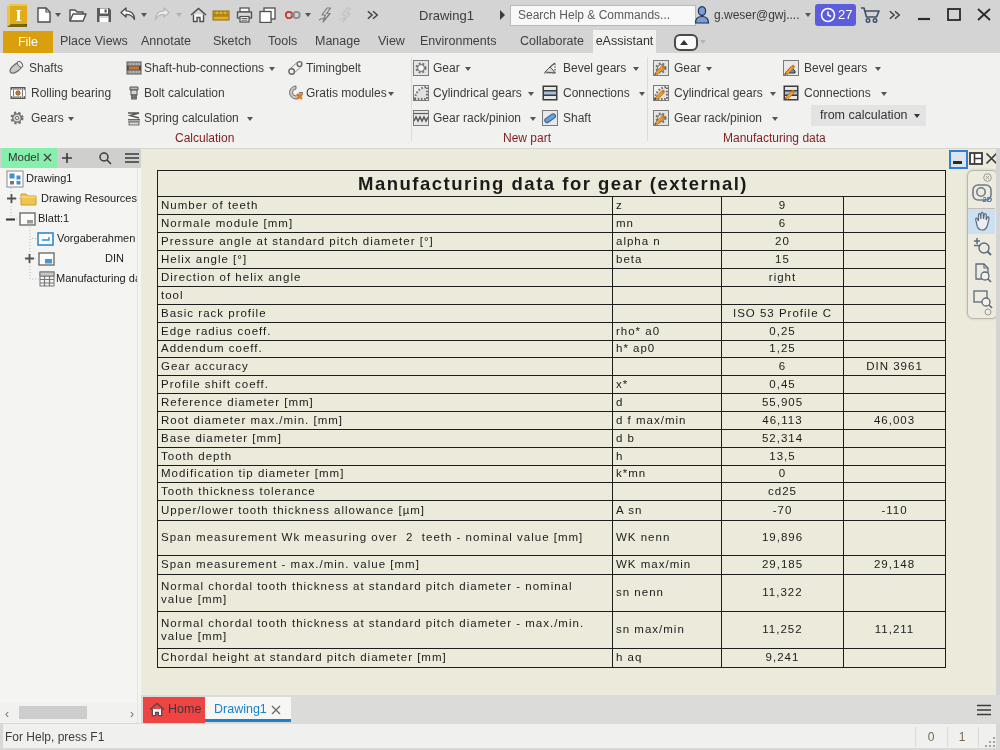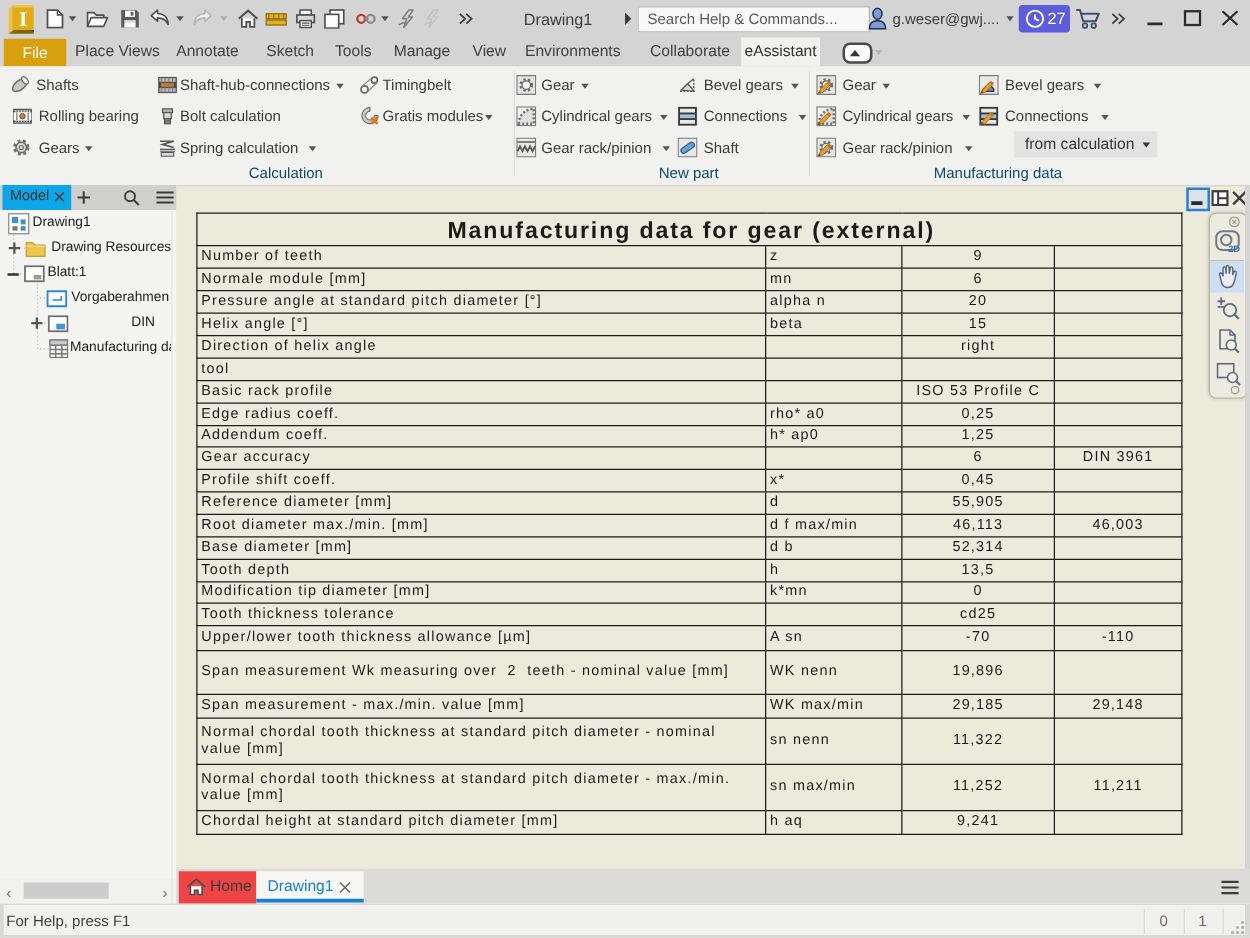--- a/index.html
+++ b/index.html
@@ -20,33 +20,33 @@
   .rtab{position:absolute;top:0;height:23px;line-height:23px;font-size:12.5px;color:#404040;white-space:nowrap;}
   #filetab{position:absolute;left:3px;top:1px;width:50px;height:22px;background:#d99f0d;
      color:#fff;font-size:12.5px;text-align:center;line-height:22px;}
   #easstab{position:absolute;left:593px;top:0px;width:63px;height:23px;background:#f1f1f0;
      color:#333;font-size:12.5px;text-align:center;line-height:23px;}
   
   #ribbon{position:absolute;left:0;top:53px;width:1000px;height:97px;background:#f1f1f0;}
   .rbitem{position:absolute;height:22px;font-size:12px;color:#3b3b3b;white-space:nowrap;}
   .rbitem .lbl{position:absolute;top:3px;}
   .rbrow1{top:5px;}.rbrow2{top:30px;}.rbrow3{top:55px;}
-  .grplbl{position:absolute;top:78px;font-size:12px;color:#0c4a6e;white-space:nowrap;margin-left:24px;}
+  .grplbl{position:absolute;top:78px;font-size:12px;color:#7f1d1d;white-space:nowrap;}
   .gsep{position:absolute;top:4px;height:84px;width:1px;background:#dcdcdb;}
   .caret{display:inline-block;width:0;height:0;border-left:3.5px solid transparent;
      border-right:3.5px solid transparent;border-top:4px solid #555;vertical-align:middle;}
   .icon16{position:absolute;top:2px;width:16px;height:16px;}
   #fromcalc{position:absolute;left:781px;top:52px;width:115px;height:21px;background:#e3e3e3;
      font-size:12.5px;color:#333;line-height:21px;margin-left:30px;}
   
   #mainarea{position:absolute;left:0;top:148px;width:1000px;height:575px;background:#eceadb;}
   
   #browser{position:absolute;left:0;top:0;width:141px;height:575px;background:#f4f4f3;}
   #browserhdr{position:absolute;left:0;top:0;width:141px;height:20px;background:#cfcfce;}
-  #modeltab{position:absolute;left:2px;top:0;width:55px;height:20px;background:#0ea5e9;
+  #modeltab{position:absolute;left:2px;top:0;width:55px;height:20px;background:#86efac;
     font-size:11.5px;color:#333;}
   .treerow{position:absolute;left:0;font-size:11px;color:#1c1c1c;white-space:nowrap;}
   
   #docarea{position:absolute;left:141px;top:0;width:855px;height:547px;background:#eceadb;}
   #rightedge{position:absolute;left:996px;top:0;width:4px;height:575px;background:#d4d4d4;}
   
   #gtab{position:absolute;left:16px;top:22px;width:789px;border-collapse:collapse;table-layout:fixed;}
   #gtab td{border:1px solid #1d1d1d;font-size:11.5px;letter-spacing:1px;color:#1b1b1b;
      padding:0 0 0 3px;overflow:hidden;white-space:nowrap;line-height:1.15;}
   #gtab td.c{text-align:center;padding:0;}

